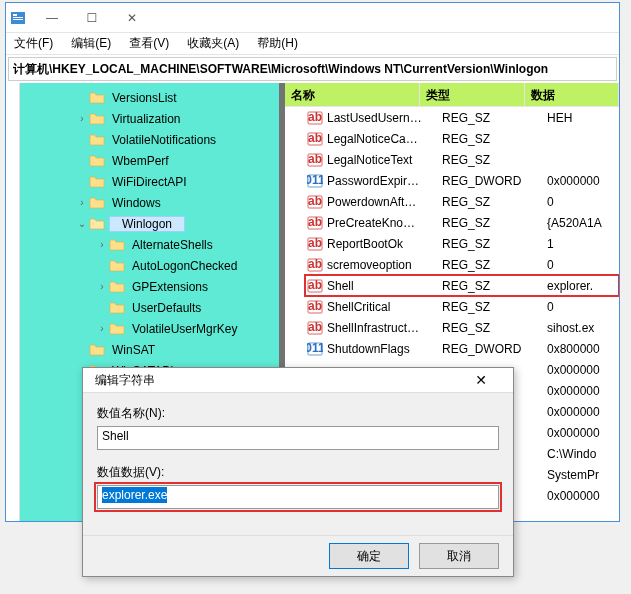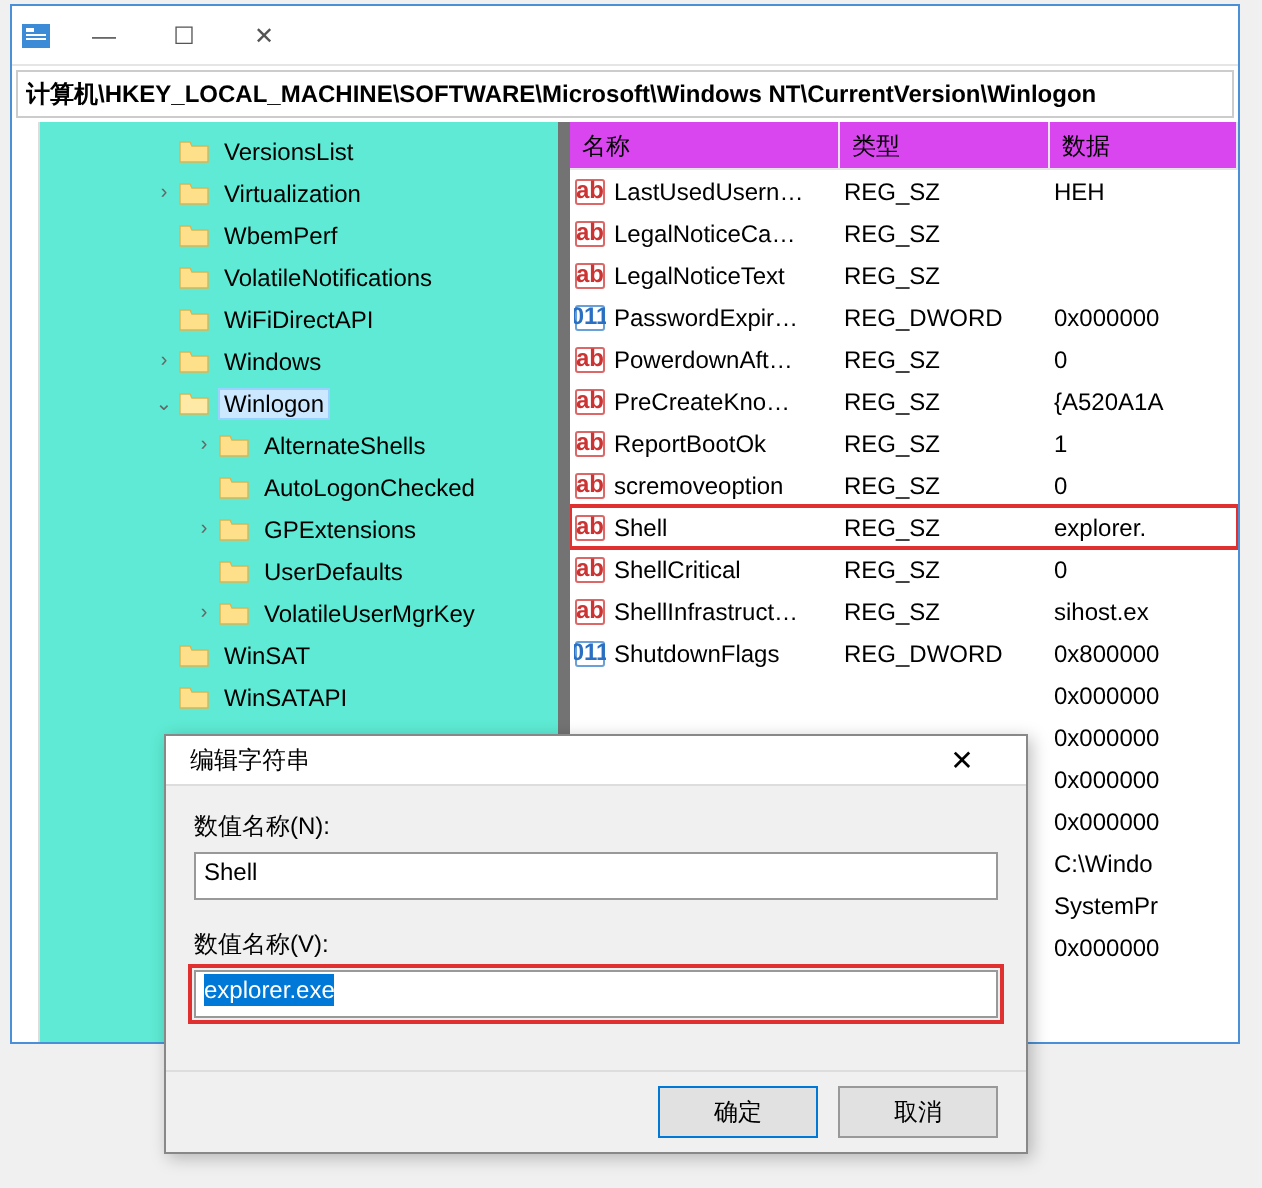--- a/index.html
+++ b/index.html
@@ -19,31 +19,31 @@
 
   .content { flex: 1; display: flex; min-height: 0; }
   .left-pane { width: 14px; border-right: 1px solid #ddd; background: #fff; position: relative; }
   .tree-pane { width: 265px; border-right: 6px solid #737373; overflow: hidden; background: #5eead4; }
   .tree { padding: 4px 0; }
   .tree-item { display: flex; align-items: center; height: 21px; padding-left: 55px; white-space: nowrap; }
   .tree-item .twisty { width: 14px; display: inline-flex; justify-content: center; color: #666; font-size: 10px; }
   .tree-item .folder { width: 16px; height: 14px; margin-right: 4px; }
   .tree-item.depth1 { padding-left: 55px; }
   .tree-item.depth2 { padding-left: 75px; }
-  .tree-item.selected .label { background: #cce8ff; border: 1px solid #99d1ff; padding: 0 2px; }
+  .tree-item.selected .label { background: #cce8ff; border: 1px solid #99d1ff; padding: 0 12px; }
   .tree-item .label { padding: 0 3px; }
 
   .list-pane { flex: 1; overflow: hidden; background: #fff; }
-  .list-header { display: flex; height: 24px; border-bottom: 1px solid #e5e5e5; background: #d946ef; }
+  .list-header { display: flex; height: 24px; border-bottom: 1px solid #e5e5e5; background: #bef264; font-weight: bold; }
   .list-header div { padding: 4px 6px; border-right: 1px solid #e5e5e5; }
   .col-name { width: 135px; }
   .col-type { width: 105px; }
   .col-data { flex: 1; }
   .list-body { }
-  .list-row { display: flex; height: 21px; align-items: center; padding-left: 2px; }
+  .list-row { display: flex; height: 21px; align-items: center; padding-left: 2px; margin-left: 20px; }
   .list-row .col-name { display: flex; align-items: center; gap: 4px; }
   .list-row .val-icon { width: 16px; height: 16px; flex-shrink: 0; }
   .list-row.highlighted { outline: 2px solid #e03030; outline-offset: -1px; }
   .list-row.highlighted .col-name { position: relative; }
   
   .dialog { position: absolute; left: 82px; top: 367px; width: 432px; height: 210px; background: #f0f0f0; border: 1px solid #888; box-shadow: 2px 2px 8px rgba(0,0,0,0.25); display: flex; flex-direction: column; }
   .dlg-titlebar { height: 30px; background: #fff; display: flex; align-items: center; padding: 0 12px; border-bottom: 1px solid #ddd; }
   .dlg-titlebar .title { flex: 1; }
   .dlg-titlebar .close { width: 40px; text-align: center; font-size: 14px; }
   .dlg-body { flex: 1; padding: 12px 14px; }
@@ -67,20 +67,27 @@
         <rect x="3" y="4" width="4" height="2" fill="#fff"></rect>
         <rect x="3" y="7" width="10" height="1" fill="#fff"></rect>
         <rect x="3" y="9" width="10" height="1" fill="#fff"></rect>
       </svg>
     <div class="win-btns">
       <div class="win-btn">—</div>
       <div class="win-btn">☐</div>
       <div class="win-btn">✕</div>
     </div>
   </div>
+  <div class="menubar">
+    <span>文件(F)</span>
+    <span>编辑(E)</span>
+    <span>查看(V)</span>
+    <span>收藏夹(A)</span>
+    <span>帮助(H)</span>
+  </div>
   <div class="address-bar">
     <span class="label-trunc">计算机\HKEY_LOCAL_MACHINE\SOFTWARE\Microsoft\Windows NT\CurrentVersion\Winlogon</span>
   </div>
   <div class="content">
     <div class="left-pane"></div>
     <div class="tree-pane">
       <div class="tree" id="tree">
           <div class="tree-item depth1">
             <span class="twisty"></span>
             <svg class="folder" viewBox="0 0 16 14">
@@ -93,28 +100,28 @@
             <svg class="folder" viewBox="0 0 16 14">
               <path d="M1 3 L1 12 L15 12 L15 4 L7 4 L6 2 L1 2 Z" fill="#ffe08a" stroke="#d6b656" stroke-width="0.7"></path>
             </svg>
             <span class="label label-trunc">Virtualization</span>
           </div>
           <div class="tree-item depth1">
             <span class="twisty"></span>
             <svg class="folder" viewBox="0 0 16 14">
               <path d="M1 3 L1 12 L15 12 L15 4 L7 4 L6 2 L1 2 Z" fill="#ffe08a" stroke="#d6b656" stroke-width="0.7"></path>
             </svg>
+            <span class="label label-trunc">VolatileNotifications</span>
+          </div>
+          <div class="tree-item depth1">
+            <span class="twisty"></span>
+            <svg class="folder" viewBox="0 0 16 14">
+              <path d="M1 3 L1 12 L15 12 L15 4 L7 4 L6 2 L1 2 Z" fill="#ffe08a" stroke="#d6b656" stroke-width="0.7"></path>
+            </svg>
             <span class="label label-trunc">WbemPerf</span>
-          </div>
-          <div class="tree-item depth1">
-            <span class="twisty"></span>
-            <svg class="folder" viewBox="0 0 16 14">
-              <path d="M1 3 L1 12 L15 12 L15 4 L7 4 L6 2 L1 2 Z" fill="#ffe08a" stroke="#d6b656" stroke-width="0.7"></path>
-            </svg>
-            <span class="label label-trunc">VolatileNotifications</span>
           </div>
           <div class="tree-item depth1">
             <span class="twisty"></span>
             <svg class="folder" viewBox="0 0 16 14">
               <path d="M1 3 L1 12 L15 12 L15 4 L7 4 L6 2 L1 2 Z" fill="#ffe08a" stroke="#d6b656" stroke-width="0.7"></path>
             </svg>
             <span class="label label-trunc">WiFiDirectAPI</span>
           </div>
           <div class="tree-item depth1">
             <span class="twisty">›</span>
@@ -382,20 +389,20 @@
 </div>
 
 <div class="dialog">
   <div class="dlg-titlebar">
     <span class="title">编辑字符串</span>
     <span class="close">✕</span>
   </div>
   <div class="dlg-body">
     <div class="dlg-label">数值名称(N):</div>
     <div class="dlg-input"><span>Shell</span></div>
-    <div class="dlg-label">数值名称(V):</div>
+    <div class="dlg-label">数值数据(V):</div>
     <div class="dlg-input highlighted"><span class="sel">explorer.exe</span></div>
   </div>
   <div class="dlg-footer">
     <div class="dlg-btn default">确定</div>
     <div class="dlg-btn">取消</div>
   </div>
 </div>
 
 </body></html>

